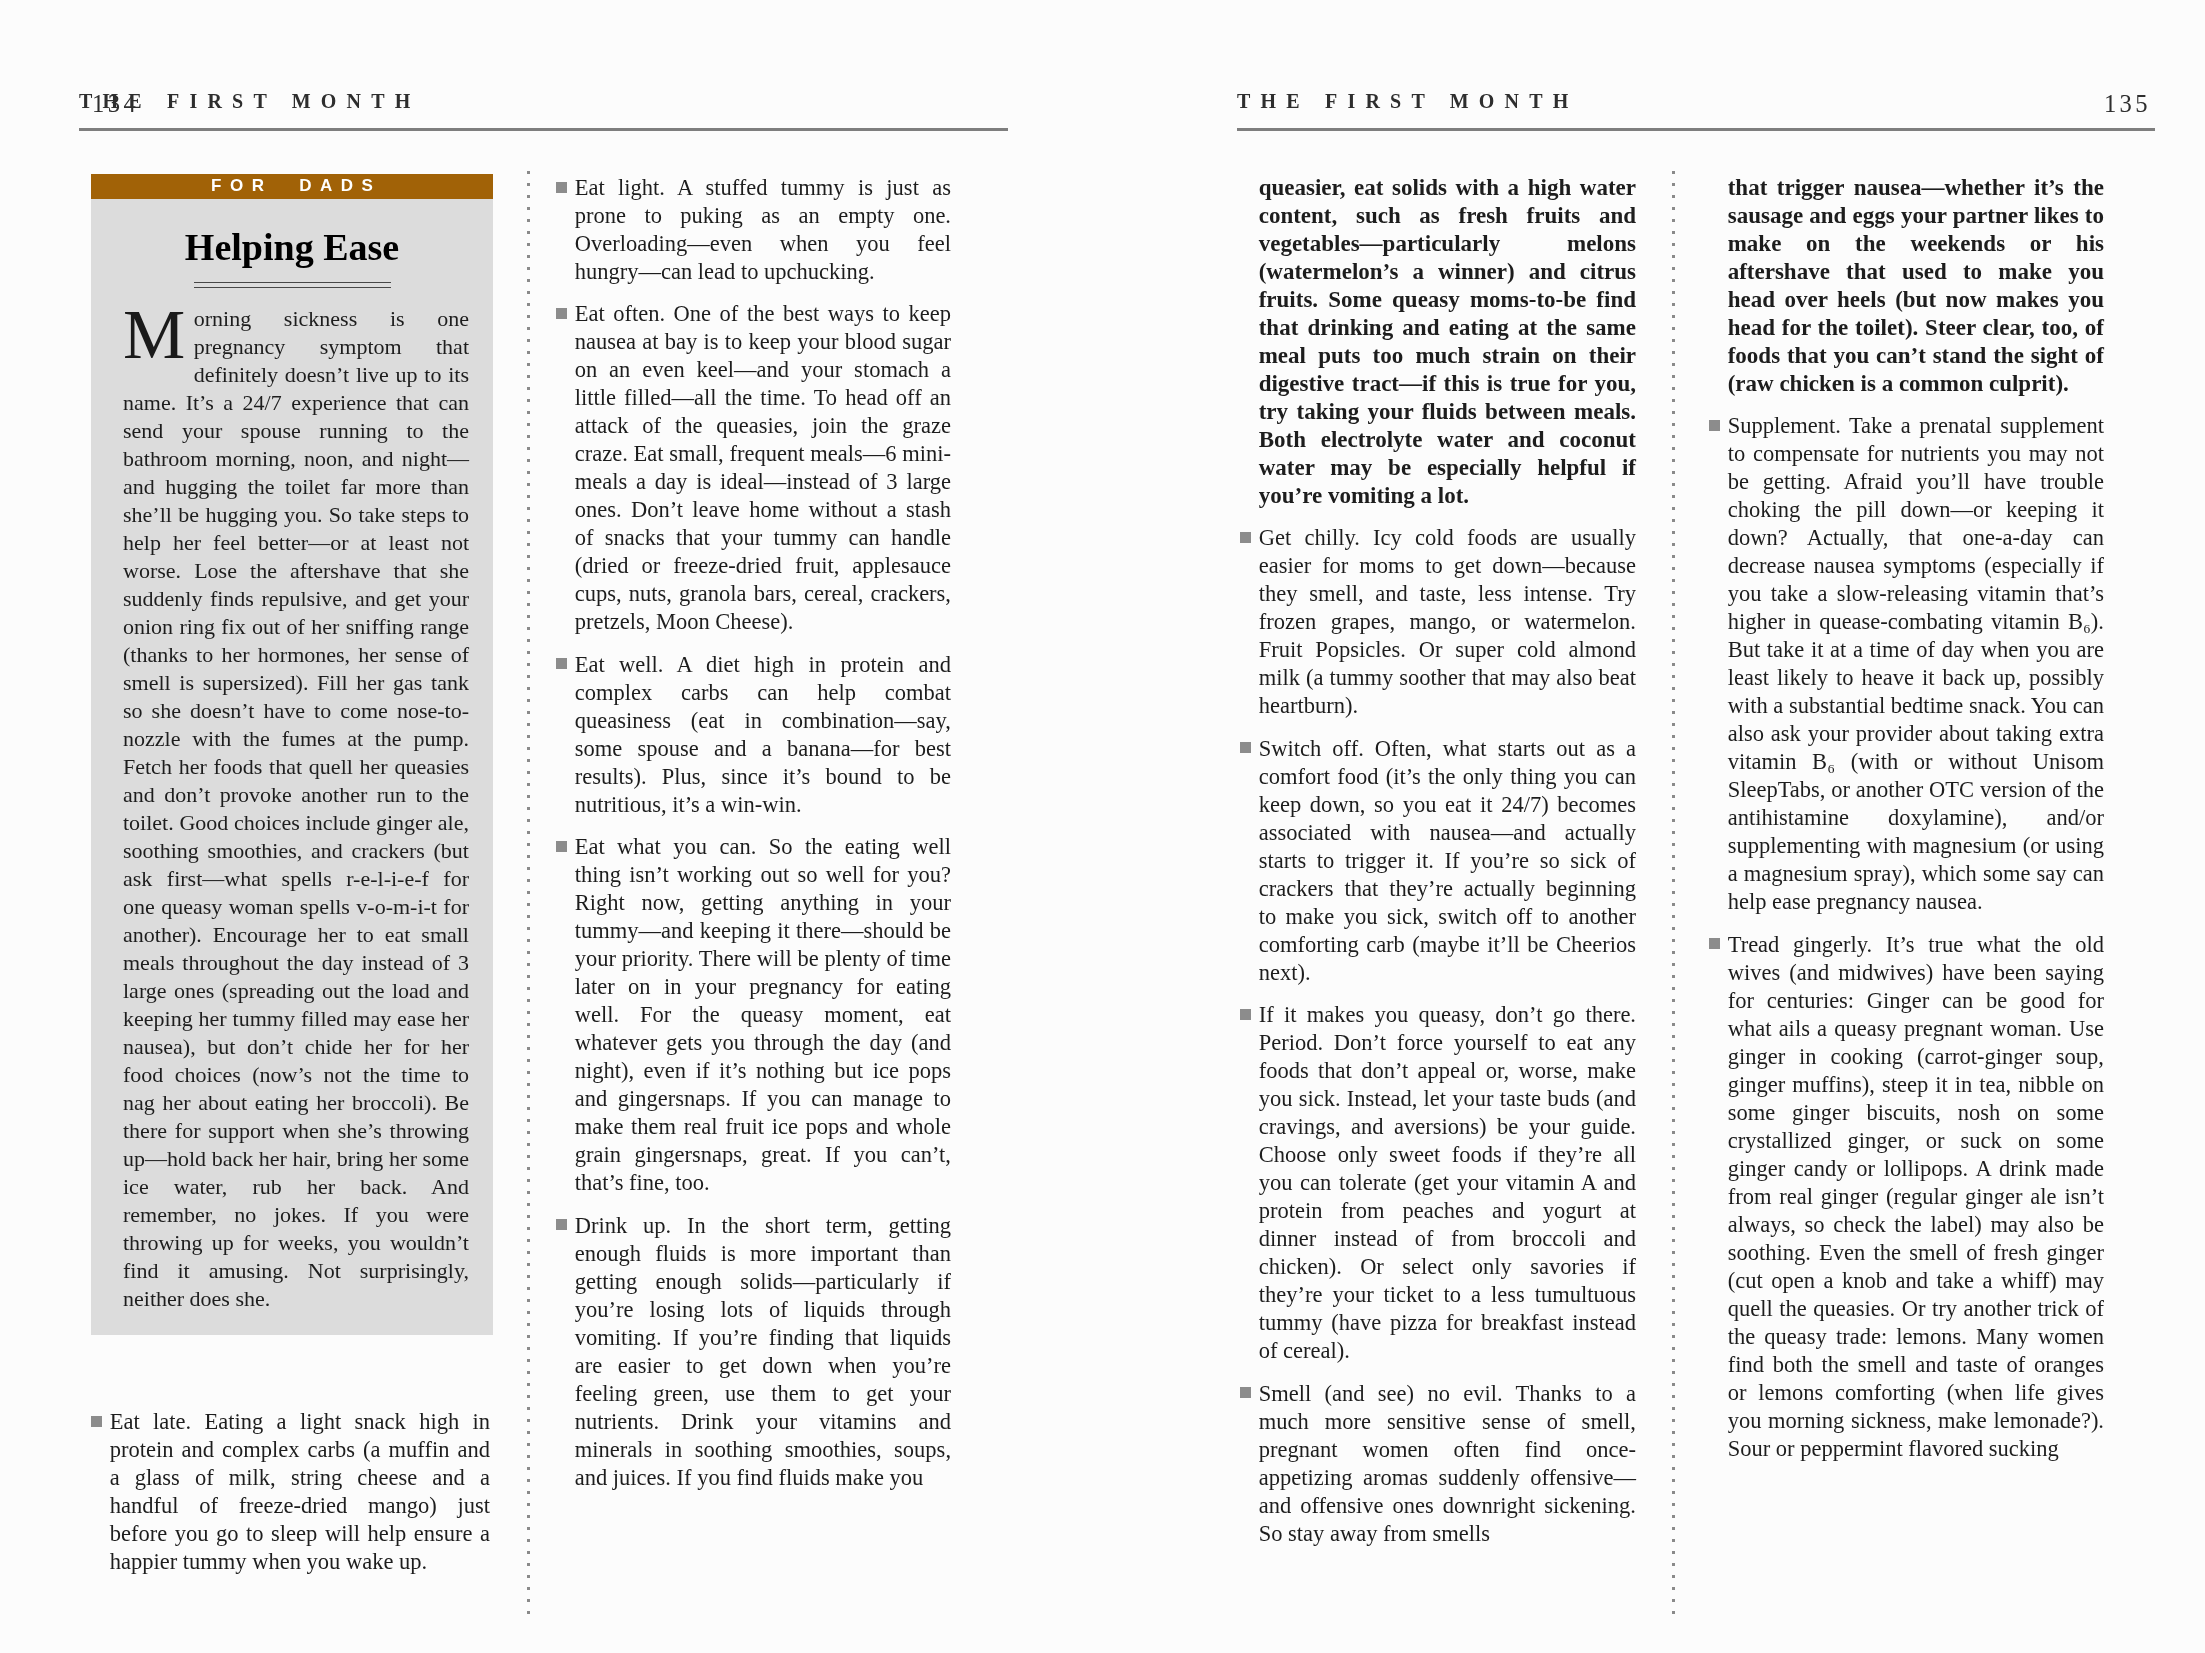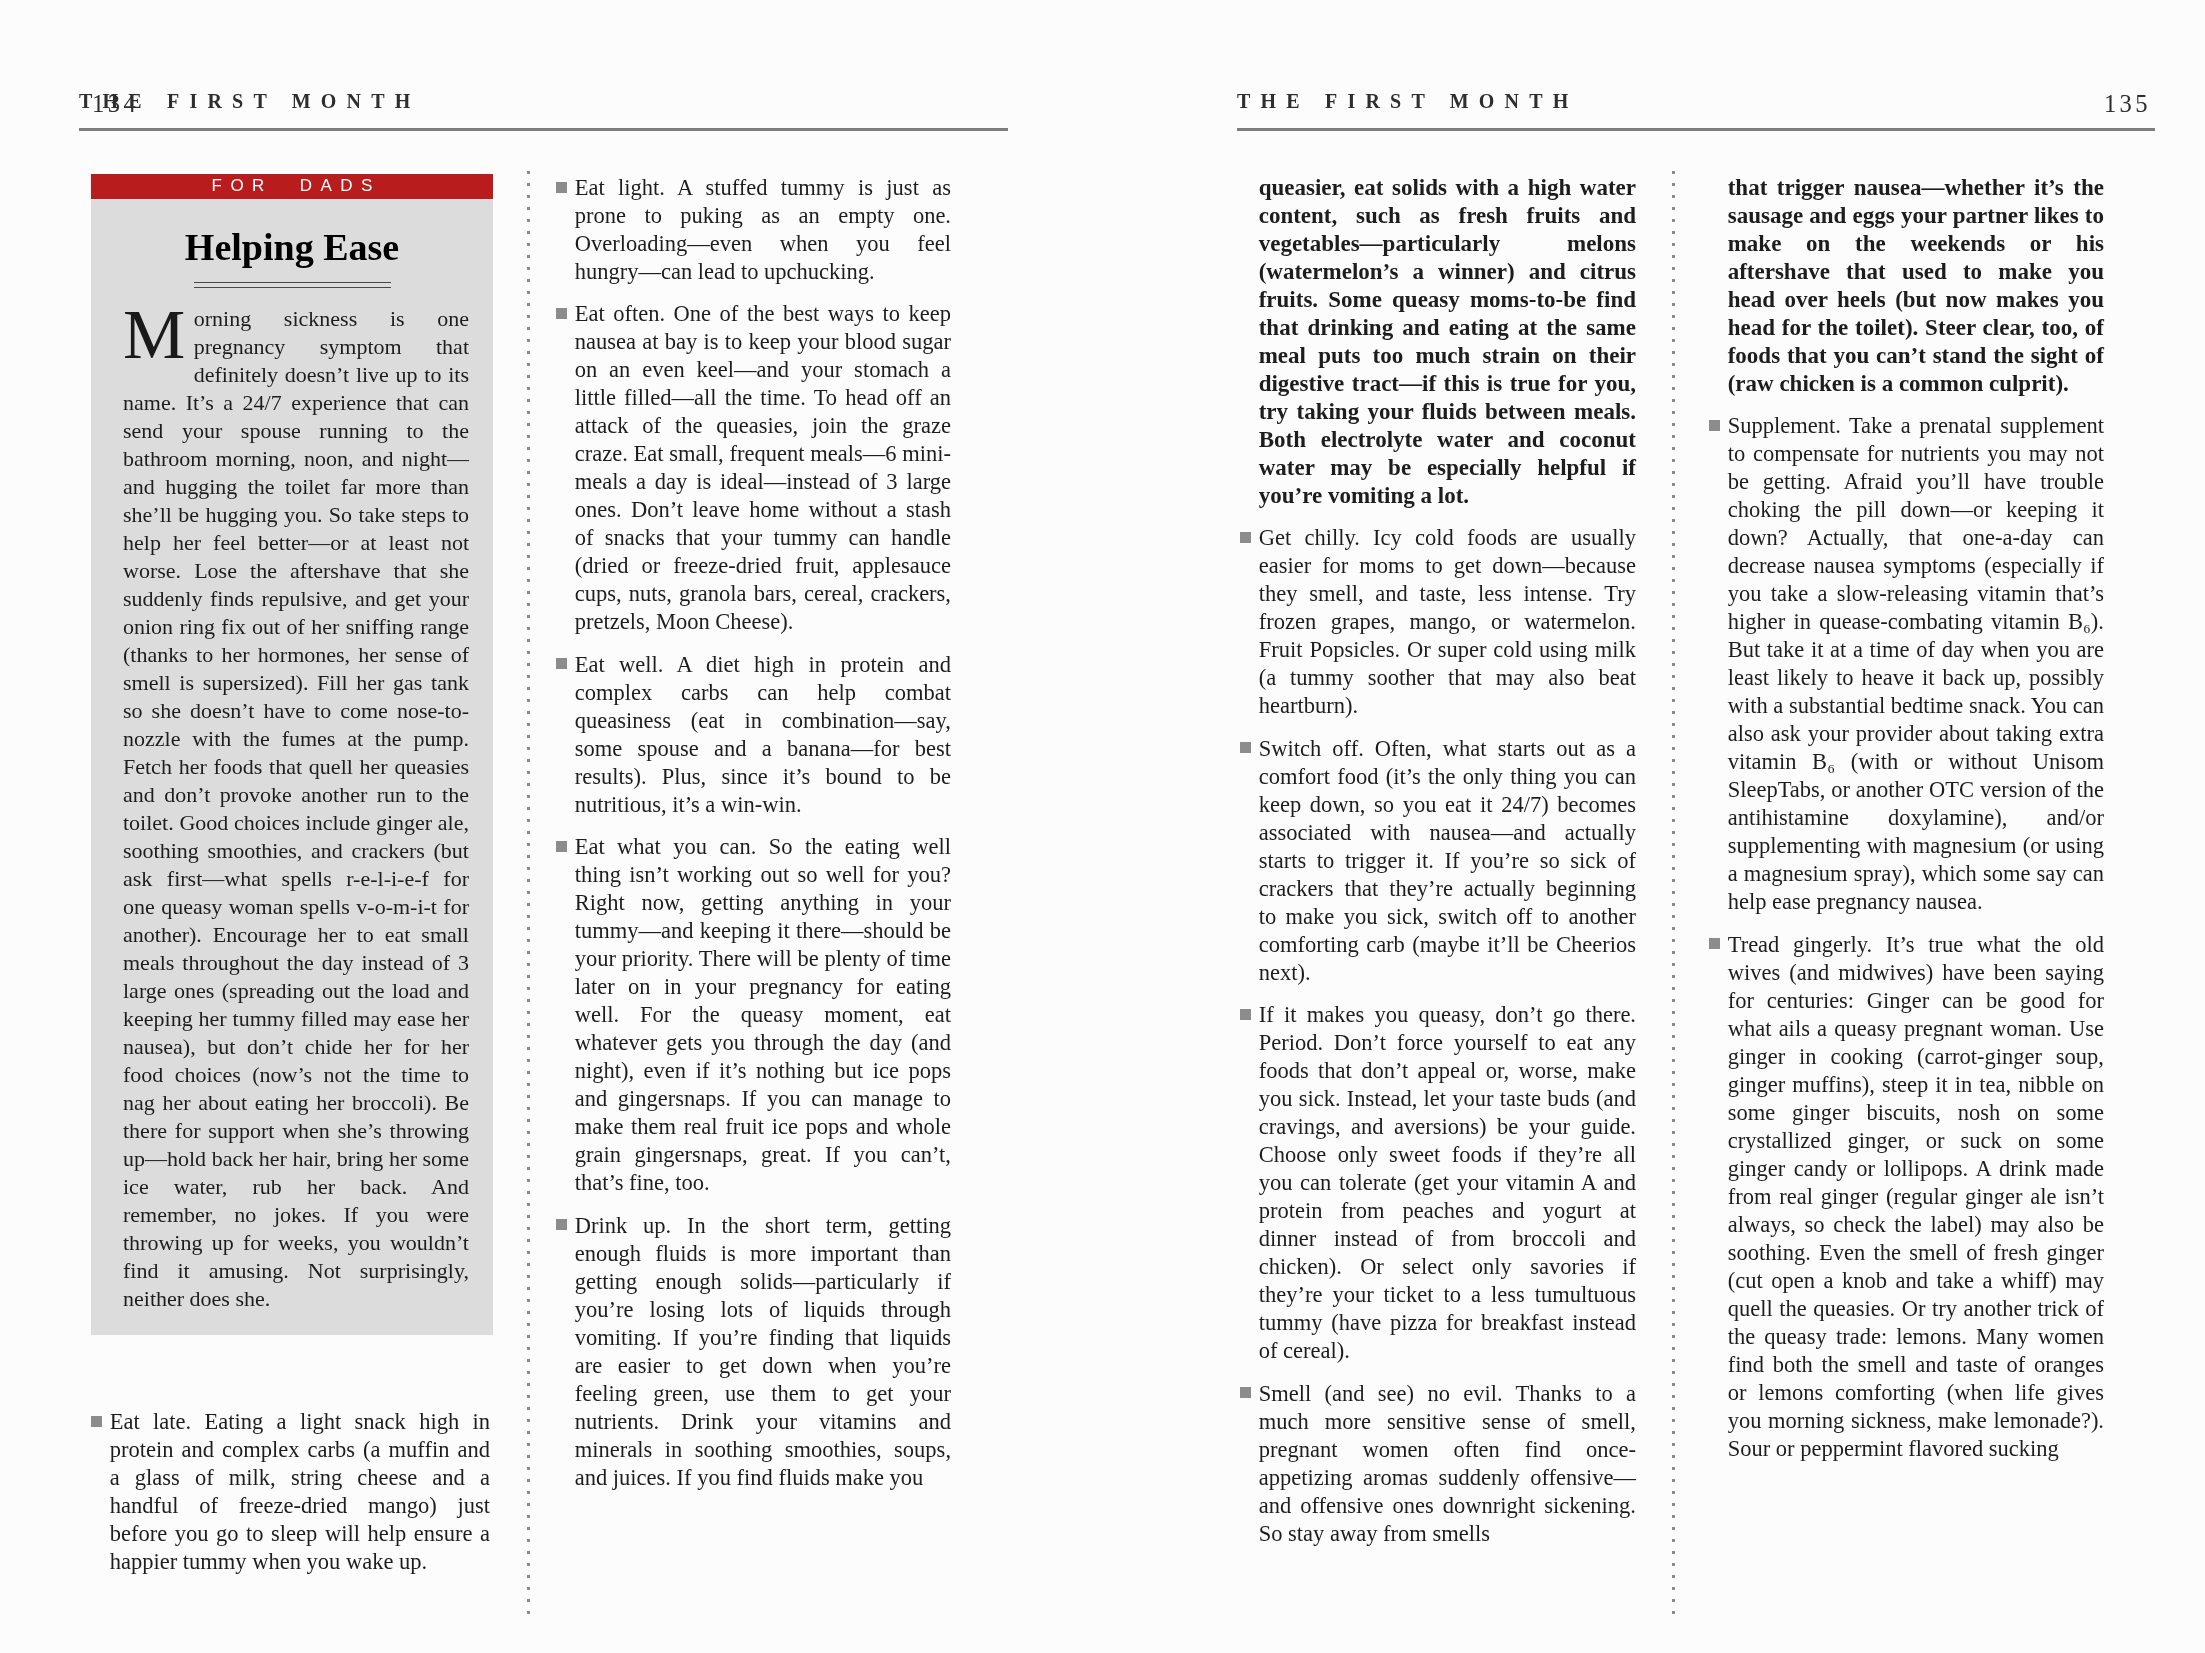--- a/index.html
+++ b/index.html
@@ -16,22 +16,22 @@
   .rule { position:absolute; top:128px; height:3.4px; background:#7e7e7e; }
   #rule-left  { left:79px;  width:929px; }
   #rule-right { left:1237px; width:918px; }
 
   .vdots { position:absolute; top:171px; width:2.5px; height:1444px;
     background:repeating-linear-gradient(to bottom,#8a8a8a 0px,#8a8a8a 3px,transparent 3px,transparent 12px); }
   #div-left  { left:527px; }
   #div-right { left:1672px; }
 
   .fordads-box { position:absolute; left:91px; top:174px; width:402px; background:#dcdcdc; padding-bottom:22px; }
-  .box-bar { height:24.6px; background:#b91c1c; color:#ffffff; font-family:"Liberation Sans", sans-serif;
-    font-weight:normal; font-size:17px; letter-spacing:8.5px; word-spacing:13.6px; text-indent:8.5px;
+  .box-bar { height:24.6px; background:#a16207; color:#ffffff; font-family:"Liberation Sans", sans-serif;
+    font-weight:bold; font-size:17px; letter-spacing:8.5px; word-spacing:13.6px; text-indent:8.5px;
     display:flex; align-items:center; justify-content:center; }
   .box-title { margin-top:25px; text-align:center; font-weight:bold; font-size:38px; line-height:47px; color:#000000; }
   .title-rule { width:197px; margin:11px auto 17px auto; height:4.2px;
     border-top:1.7px solid #474747; border-bottom:1.7px solid #474747; }
   .box-body { padding:0 24px 0 32px; font-size:22px; line-height:28px; text-align:justify; }
   .drop-cap { float:left; font-size:70px; line-height:53px; margin:3.4px 8.5px 0 0; color:#1a1a1a; }
 
   .col { position:absolute; top:174px; }
   #col2 { left:556px;  width:395px; }
   #col3 { left:1240px; width:396px; }
@@ -100,21 +100,21 @@
       <p>Drink up. In the short term, getting enough fluids is more important than getting enough solids—particularly if you’re losing lots of liquids through vomiting. If you’re finding that liquids are easier to get down when you’re feeling green, use them to get your nutrients. Drink your vitamins and minerals in soothing smoothies, soups, and juices. If you find fluids make you</p>
     </div>
   </div>
 
   <div class="col" id="col3">
     <div class="cont">
       <p>queasier, eat solids with a high water content, such as fresh fruits and vegetables—particularly melons (watermelon’s a winner) and citrus fruits. Some queasy moms-to-be find that drinking and eating at the same meal puts too much strain on their digestive tract—if this is true for you, try taking your fluids between meals. Both electrolyte water and coconut water may be especially helpful if you’re vomiting a lot.</p>
     </div>
     <div class="bullet">
       <span class="sq"></span>
-      <p>Get chilly. Icy cold foods are usually easier for moms to get down—because they smell, and taste, less intense. Try frozen grapes, mango, or watermelon. Fruit Popsicles. Or super cold using milk (a tummy soother that may also beat heartburn).</p>
+      <p>Get chilly. Icy cold foods are usually easier for moms to get down—because they smell, and taste, less intense. Try frozen grapes, mango, or watermelon. Fruit Popsicles. Or super cold almond milk (a tummy soother that may also beat heartburn).</p>
     </div>
     <div class="bullet">
       <span class="sq"></span>
       <p>Switch off. Often, what starts out as a comfort food (it’s the only thing you can keep down, so you eat it 24/7) becomes associated with nausea—and actually starts to trigger it. If you’re so sick of crackers that they’re actually beginning to make you sick, switch off to another comforting carb (maybe it’ll be Cheerios next).</p>
     </div>
     <div class="bullet">
       <span class="sq"></span>
       <p>If it makes you queasy, don’t go there. Period. Don’t force yourself to eat any foods that don’t appeal or, worse, make you sick. Instead, let your taste buds (and cravings, and aversions) be your guide. Choose only sweet foods if they’re all you can tolerate (get your vitamin A and protein from peaches and yogurt at dinner instead of from broccoli and chicken). Or select only savories if they’re your ticket to a less tumultuous tummy (have pizza for breakfast instead of cereal).</p>
     </div>
     <div class="bullet">

